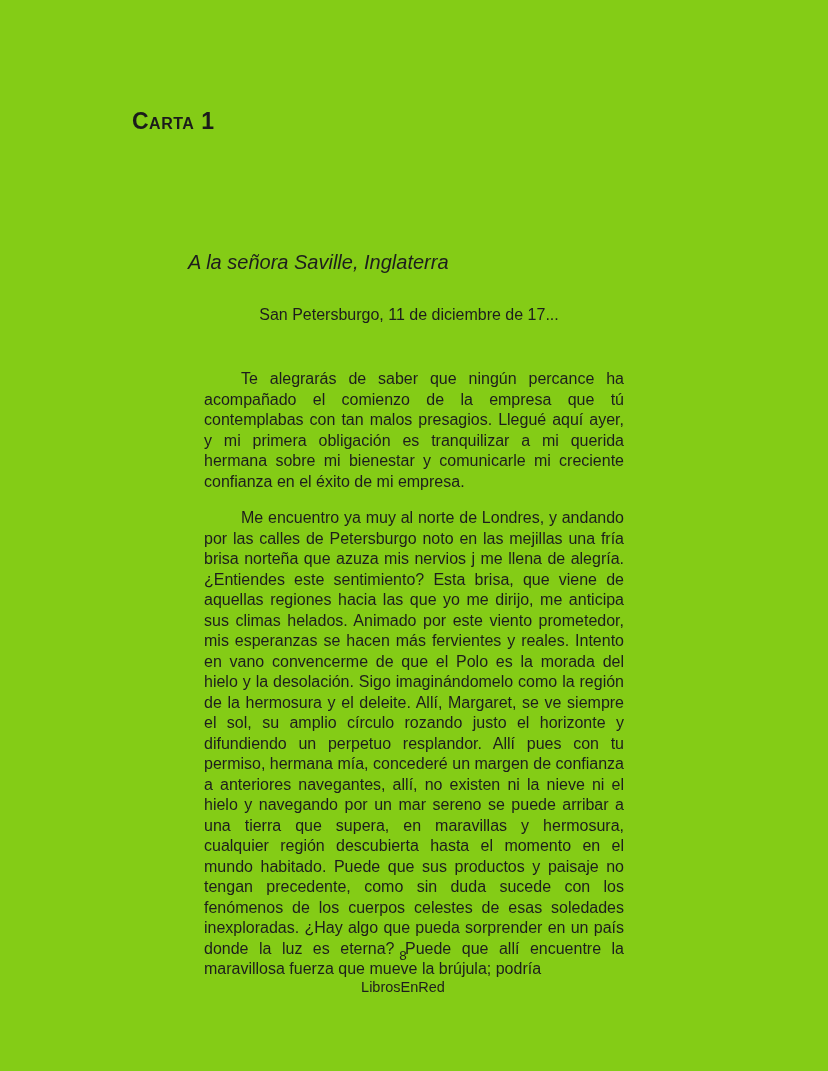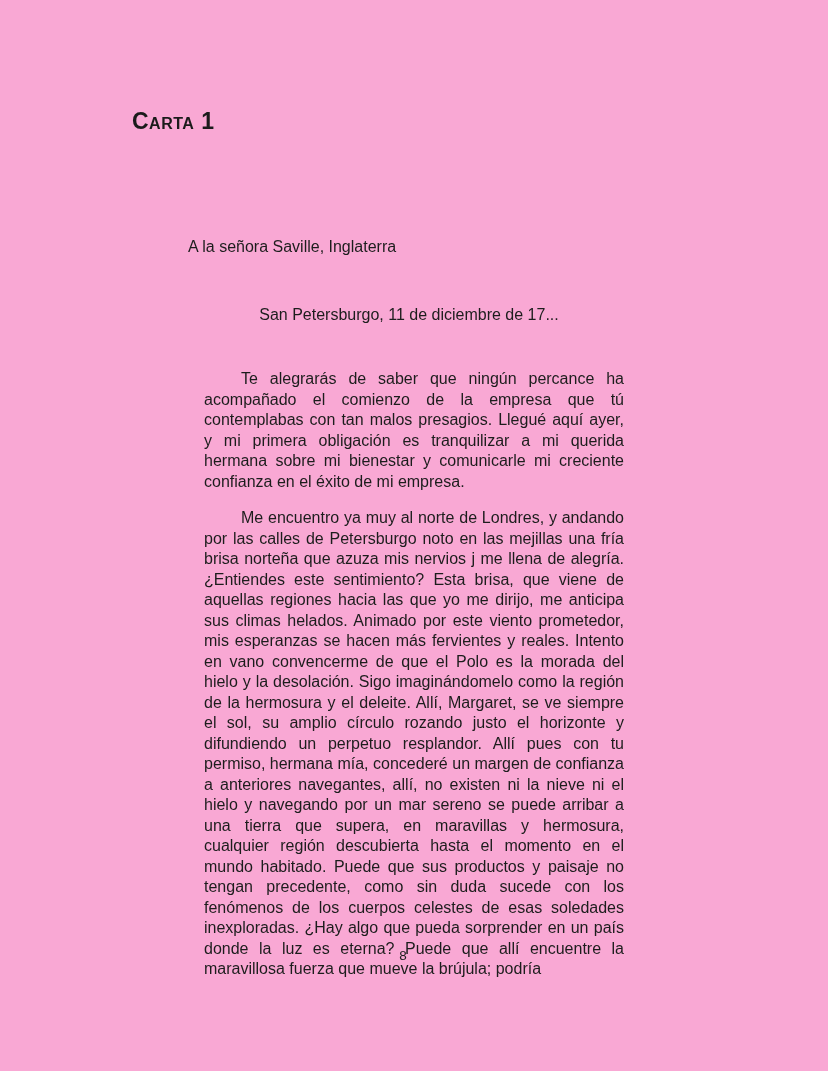--- a/index.html
+++ b/index.html
@@ -12,41 +12,42 @@
     height: 1071px;
     position: relative;
     overflow: hidden;
     font-family: "Liberation Sans", "DejaVu Sans", sans-serif;
     color: #1d1d1d;
     -webkit-font-smoothing: antialiased;
   }
   .page {
     position: absolute;
     inset: 0;
-    background: #f9a8d4;
+    background: #84cc16;
   }
   .chapter-heading {
     position: absolute;
     left: 132px;
     top: 110px;
     font-size: 23px;
     font-weight: 700;
     font-variant: small-caps;
     letter-spacing: 0.5px;
     line-height: 1;
     color: #1b1b1b;
     white-space: nowrap;
   }
   .recipient {
     position: absolute;
     left: 188px;
-    top: 236px;
+    top: 252px;
     width: 452px;
-    font-size: 16px;
+    font-size: 20px;
     line-height: 21px;
+    font-style: italic;
   }
   .dateline {
     position: absolute;
     left: 188px;
     top: 304px;
     width: 452px;
     font-size: 16px;
     line-height: 21px;
     text-align: center;
     padding-right: 10px;
@@ -100,15 +101,16 @@
 
   <div class="dateline">San Petersburgo, 11 de diciembre de 17...</div>
 
   <div class="letter-body">
     <p>Te alegrarás de saber que ningún percance ha acompañado el comienzo de la empresa que tú contemplabas con tan malos presagios. Llegué aquí ayer, y mi primera obligación es tranquilizar a mi querida hermana sobre mi bienestar y comunicarle mi creciente confianza en el éxito de mi empresa.</p>
     <p>Me encuentro ya muy al norte de Londres, y andando por las calles de Petersburgo noto en las mejillas una fría brisa norteña que azuza mis nervios j me llena de alegría. ¿Entiendes este sentimiento? Esta brisa, que viene de aquellas regiones hacia las que yo me dirijo, me anticipa sus climas helados. Animado por este viento prometedor, mis esperanzas se hacen más fervientes y reales. Intento en vano convencerme de que el Polo es la morada del hielo y la desolación. Sigo imaginándomelo como la región de la hermosura y el deleite. Allí, Margaret, se ve siempre el sol, su amplio círculo rozando justo el horizonte y difundiendo un perpetuo resplandor. Allí pues con tu permiso, hermana mía, concederé un margen de confianza a anteriores navegantes, allí, no existen ni la nieve ni el hielo y navegando por un mar sereno se puede arribar a una tierra que supera, en maravillas y hermosura, cualquier región descubierta hasta el momento en el mundo habitado. Puede que sus productos y paisaje no tengan precedente, como sin duda sucede con los fenómenos de los cuerpos celestes de esas soledades inexploradas. ¿Hay algo que pueda sorprender en un país donde la luz es eterna? Puede que allí encuentre la maravillosa fuerza que mueve la brújula; podría</p>
   </div>
 
   <div class="page-footer">
     <div class="page-number">8</div>
+    <div class="publisher">LibrosEnRed</div>
   </div>
 
 </div>
 
 </body></html>

